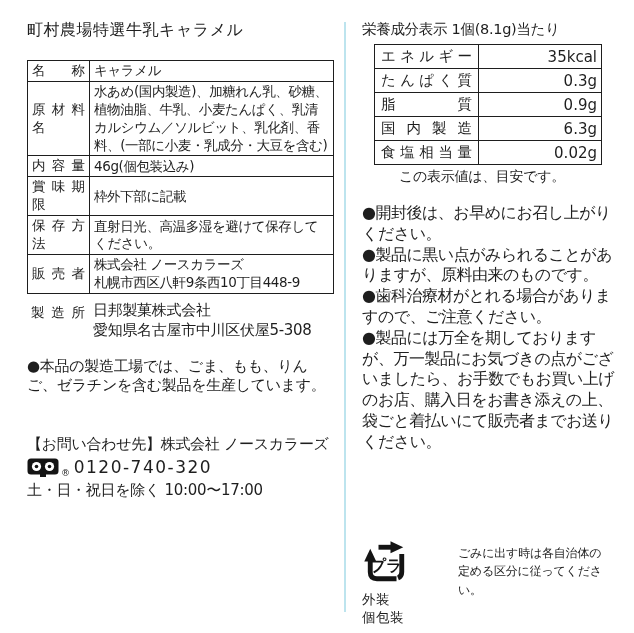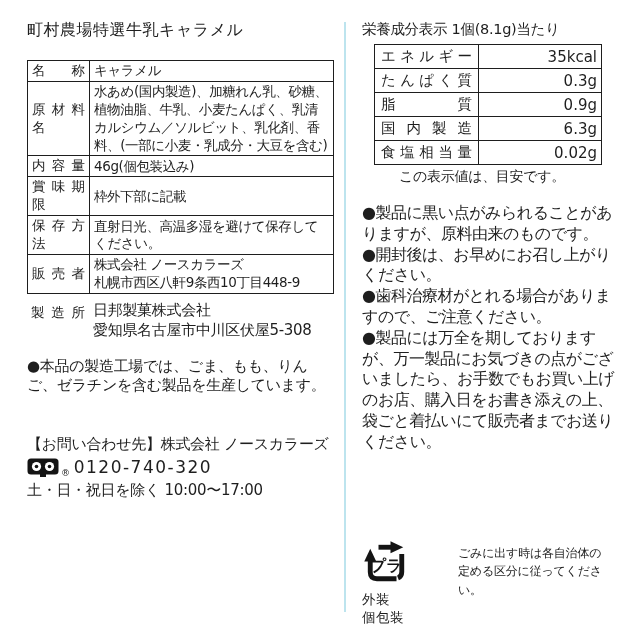--- a/index.html
+++ b/index.html
@@ -151,22 +151,22 @@
         <tr>
           <th>食塩相当量</th>
           <td>0.02g</td>
         </tr>
       </tbody>
     </table>
 
     <div class="nutr-note">この表示値は、目安です。</div>
 
     <div class="notices">
+      <p class="notice">●開封後は、お早めにお召し上がりください。</p>
       <p class="notice">●製品に黒い点がみられることがありますが、原料由来のものです。</p>
-      <p class="notice">●開封後は、お早めにお召し上がりください。</p>
       <p class="notice">●歯科治療材がとれる場合がありますので、ご注意ください。</p>
       <p class="notice">●製品には万全を期しておりますが、万一製品にお気づきの点がございましたら、お手数でもお買い上げのお店、購入日をお書き添えの上、袋ごと着払いにて販売者までお送りください。</p>
     </div>
 
     <div class="recycle">
       <div class="recycle-left">
         <svg class="pla-mark" viewBox="0 0 64 64" aria-hidden="true">
           <path d="M46 53 H20 Q11 53 11 44 V28" fill="none" stroke="#141414" stroke-width="6.5"></path>
           <polygon points="3,30 11,13 19,30" fill="#141414"></polygon>
           <path d="M22 11 H40" fill="none" stroke="#141414" stroke-width="6.5"></path>

